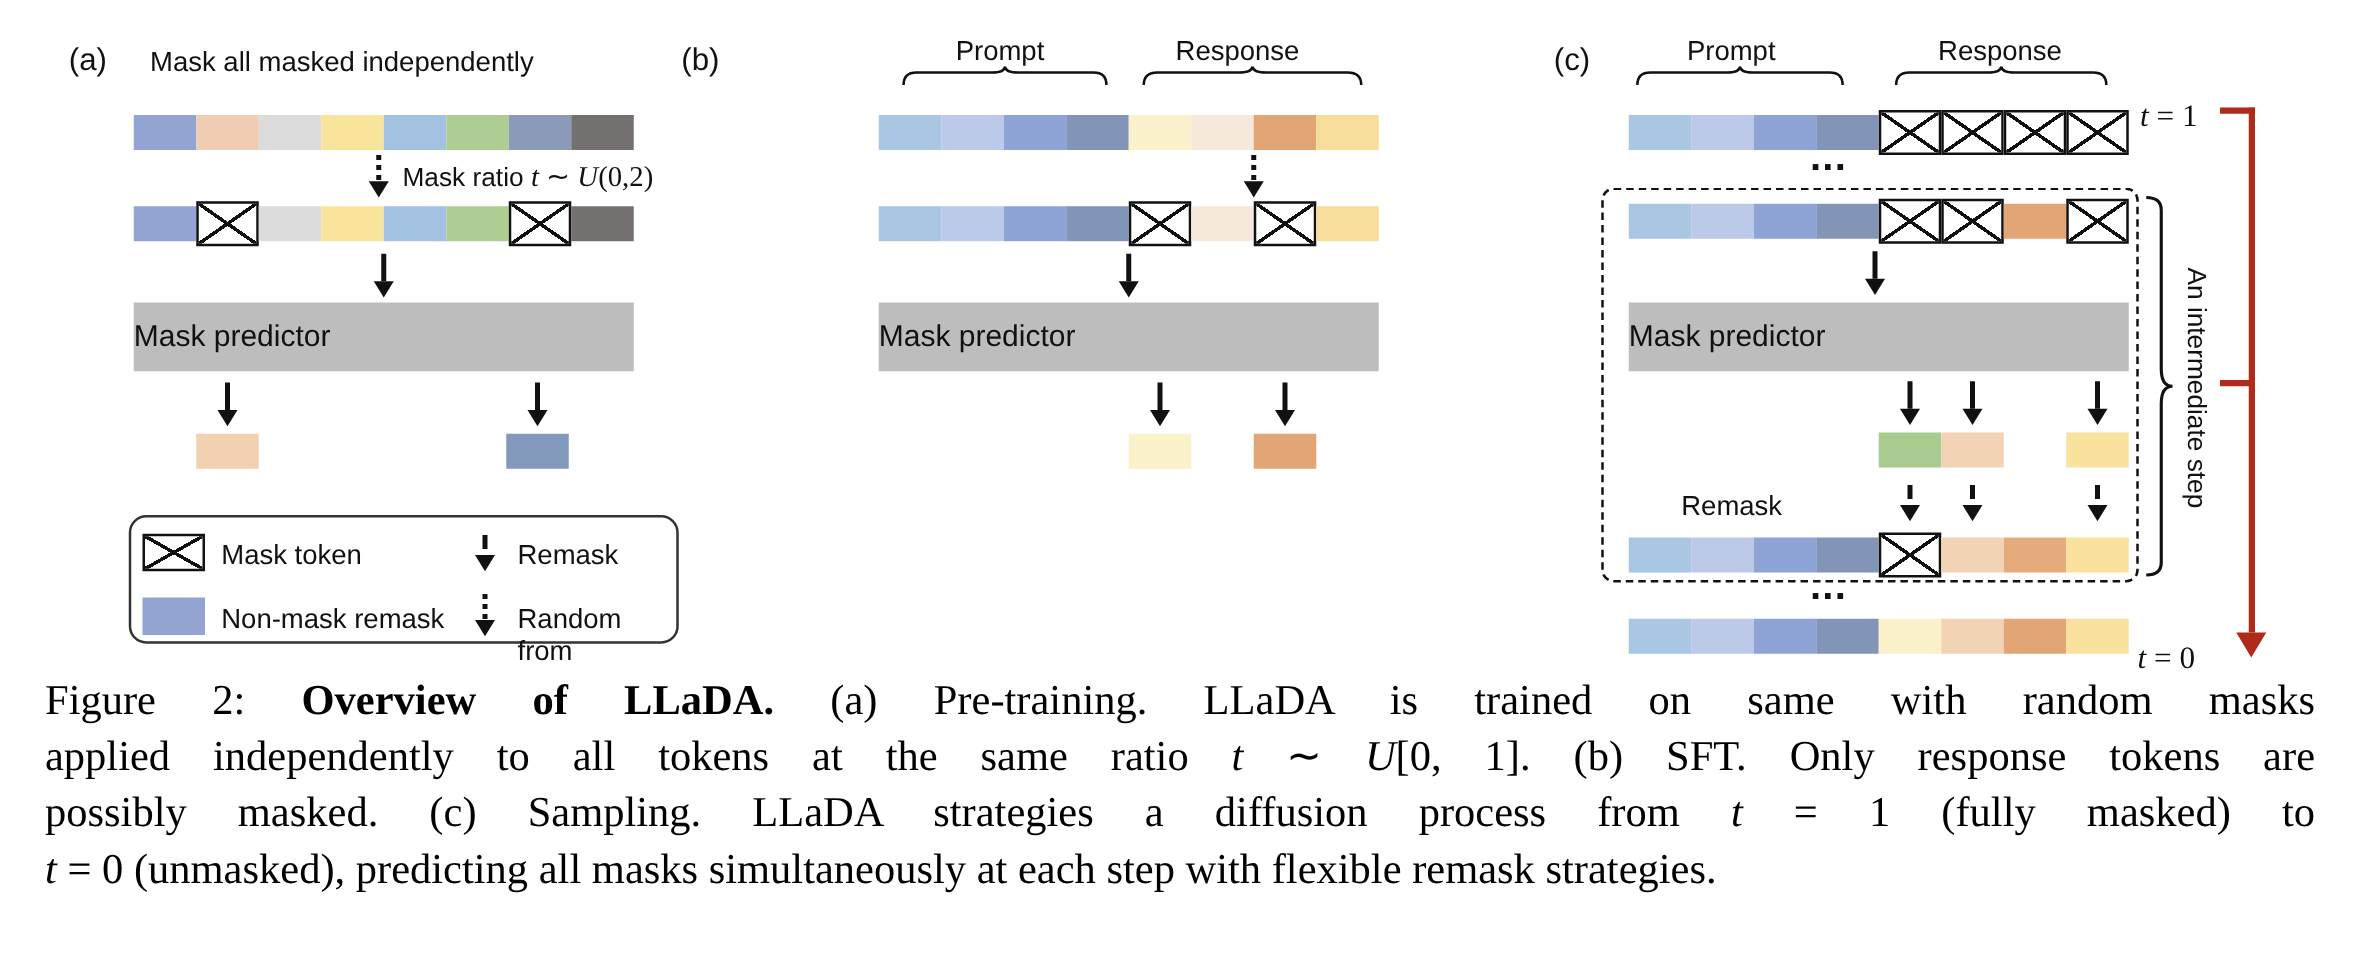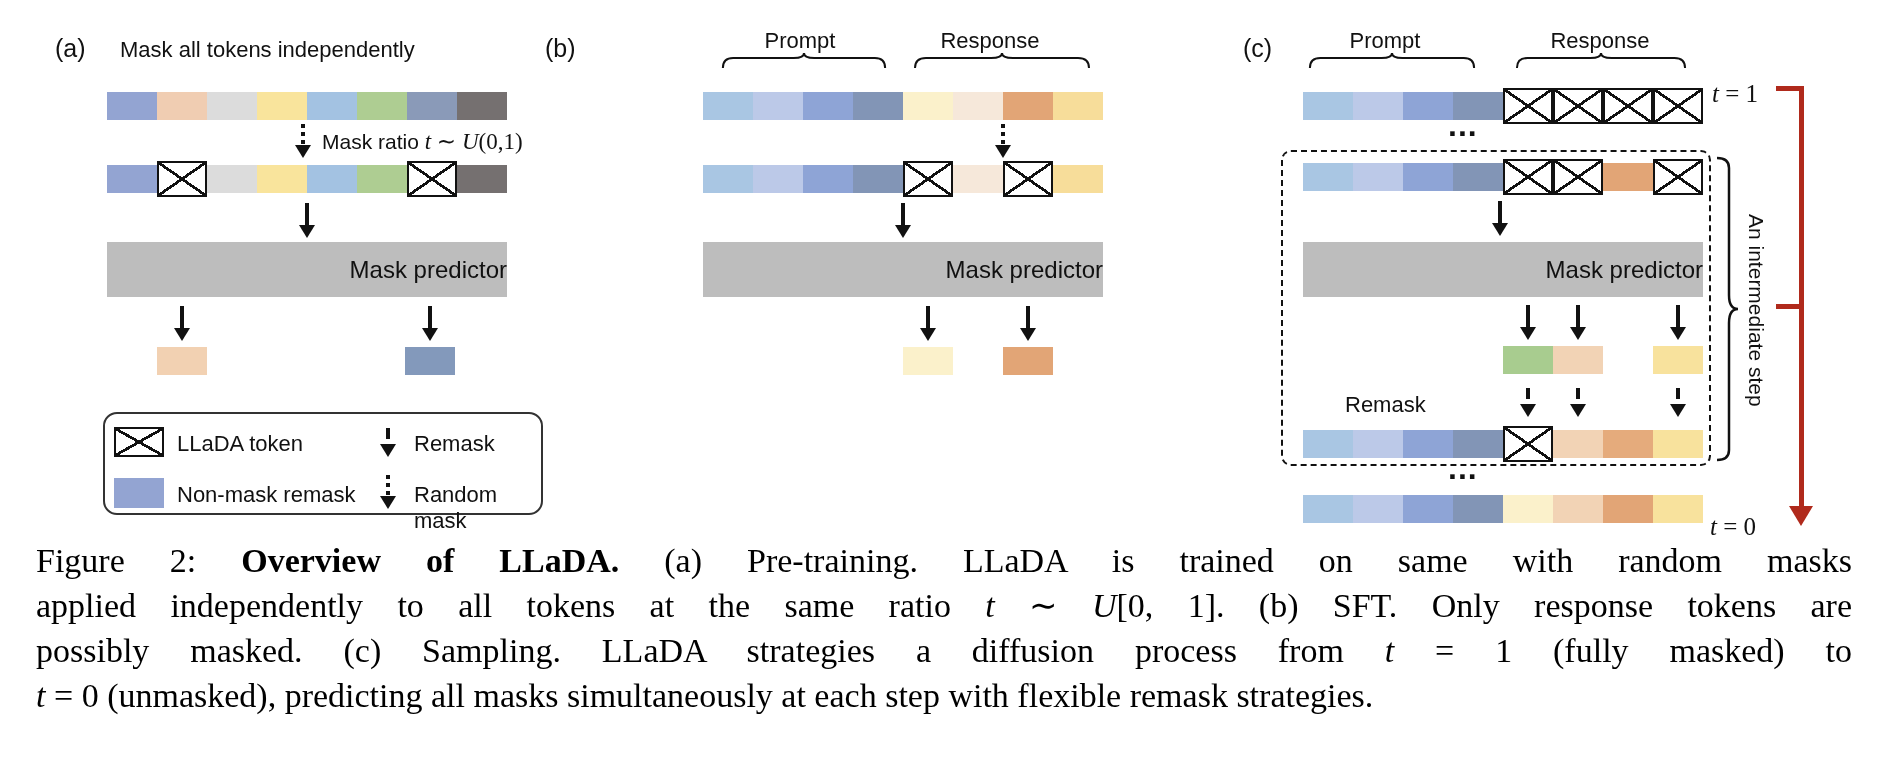--- a/index.html
+++ b/index.html
@@ -25,21 +25,21 @@
   .arrow{position:absolute;width:18px;display:flex;flex-direction:column;align-items:center;}
   .arrow .stem{width:4.5px;background:#111;}
   .arrow.solid .stem{height:22px;}
   .arrow.dashed .stem{height:16px;background:linear-gradient(#111 0 11px,transparent 11px);}
   .arrow.dotted .stem{height:21px;background:repeating-linear-gradient(#111 0 4px,transparent 4px 8px);}
   .arrow .head{width:0;height:0;border-left:8.5px solid transparent;border-right:8.5px solid transparent;border-top:13px solid #111;}
 
   .plabel{font-size:25px;}
   .ptitle{font-size:22px;}
   .brace-label{font-size:22px;text-align:center;width:150px;}
-  .predictor{position:absolute;width:400px;height:55px;background:#bdbdbd;display:flex;align-items:center;justify-content:flex-end;font-size:24px;}
+  .predictor{position:absolute;width:400px;height:55px;background:#bdbdbd;display:flex;align-items:center;justify-content:flex-start;font-size:24px;}
   .math{font-family:"Liberation Serif",serif;font-size:23px;}
   .seg-b{font-weight:700;}
   .seg-i{font-style:italic;}
   .ellipsis{position:absolute;font-size:32px;font-weight:900;letter-spacing:1px;line-height:26px;}
 
   
   .legendbox{position:absolute;left:103px;top:412px;width:440px;height:103px;border:2px solid #333;border-radius:14px;}
   .lg-text{position:absolute;font-size:22px;}
   .lg-swatch{position:absolute;width:50px;height:30px;}
 
@@ -55,38 +55,38 @@
            font-size:34px;line-height:45px;color:#000;}
   .cap-line{text-align:justify;text-align-last:justify;}
   .cap-line.last{text-align-last:auto;}
 </style>
 </head>
 <body>
 
 <div class="canvas">
 
   <div class="abs plabel" style="left:55px;top:34px;">(a)</div>
-  <div class="abs ptitle" style="left:120px;top:37px;">Mask all tokens independently</div>
+  <div class="abs ptitle" style="left:120px;top:37px;">Mask all masked independently</div>
 
   <div class="trow" style="left:107px;top:92px;">
       <div class="token" style="background: rgb(147, 164, 210);"></div>
       <div class="token" style="background: rgb(240, 205, 178);"></div>
       <div class="token" style="background: rgb(220, 220, 220);"></div>
       <div class="token" style="background: rgb(249, 228, 156);"></div>
       <div class="token" style="background: rgb(163, 194, 226);"></div>
       <div class="token" style="background: rgb(174, 205, 146);"></div>
       <div class="token" style="background: rgb(138, 154, 184);"></div>
       <div class="token" style="background: rgb(117, 112, 112);"></div>
     </div>
 
   <div class="arrow dotted" style="left:294px;top:124px;">
       <div class="stem"></div>
       <div class="head"></div>
     </div>
-  <div class="abs" style="left:322px;top:128px;font-size:21px;"><span>Mask ratio </span><span class="math"><span class="seg-i">t</span><span> ∼ </span><span class="seg-i">U</span><span>(0,1)</span></span></div>
+  <div class="abs" style="left:322px;top:128px;font-size:21px;"><span>Mask ratio </span><span class="math"><span class="seg-i">t</span><span> ∼ </span><span class="seg-i">U</span><span>(0,2)</span></span></div>
 
   <div class="trow" style="left:107px;top:165px;">
       <div class="token" style="background: rgb(147, 164, 210);"></div>
       <div class="token mask maskface"></div>
       <div class="token" style="background: rgb(220, 220, 220);"></div>
       <div class="token" style="background: rgb(249, 228, 156);"></div>
       <div class="token" style="background: rgb(163, 194, 226);"></div>
       <div class="token" style="background: rgb(174, 205, 146);"></div>
       <div class="token mask maskface"></div>
       <div class="token" style="background: rgb(117, 112, 112);"></div>
@@ -112,33 +112,33 @@
 
   <div class="trow" style="left:157px;top:347px;">
       <div class="token" style="background: rgb(242, 209, 178);"></div>
     </div>
   <div class="trow" style="left:405px;top:347px;">
       <div class="token" style="background: rgb(131, 153, 187);"></div>
     </div>
 
   <div class="legendbox">
     <div class="lg-swatch maskface" style="left:9px;top:13px;"></div>
-    <div class="lg-text" style="left:72px;top:17px;">LLaDA token</div>
+    <div class="lg-text" style="left:72px;top:17px;">Mask token</div>
     <div class="arrow dashed" style="left:274px;top:14px;">
         <div class="stem"></div>
         <div class="head"></div>
       </div>
     <div class="lg-text" style="left:309px;top:17px;">Remask</div>
     <div class="lg-swatch" style="left:9px;top:64px;background:#93a4d2;"></div>
     <div class="lg-text" style="left:72px;top:68px;">Non-mask remask</div>
     <div class="arrow dotted" style="left:274px;top:61px;">
         <div class="stem"></div>
         <div class="head"></div>
       </div>
-    <div class="lg-text" style="left:309px;top:68px;">Random mask</div>
+    <div class="lg-text" style="left:309px;top:68px;">Random from</div>
   </div>
 
   <div class="abs plabel" style="left:545px;top:34px;">(b)</div>
   <div class="abs brace-label" style="left:725px;top:28px;">Prompt</div>
   <div class="abs brace-label" style="left:915px;top:28px;">Response</div>
   <svg class="abs" style="left:721px;top:53px;" width="166" height="16" viewBox="0 0 178 16" preserveAspectRatio="none">
       <path d="M2,15 Q2,5 13,5 L78,5 Q89,5 89,0 Q89,5 100,5 L165,5 Q176,5 176,15" fill="none" stroke="#111" stroke-width="2" vector-effect="non-scaling-stroke"></path>
     </svg>
   <svg class="abs" style="left:913px;top:53px;" width="178" height="16" viewBox="0 0 178 16" preserveAspectRatio="none">
       <path d="M2,15 Q2,5 13,5 L78,5 Q89,5 89,0 Q89,5 100,5 L165,5 Q176,5 176,15" fill="none" stroke="#111" stroke-width="2" vector-effect="non-scaling-stroke"></path>

